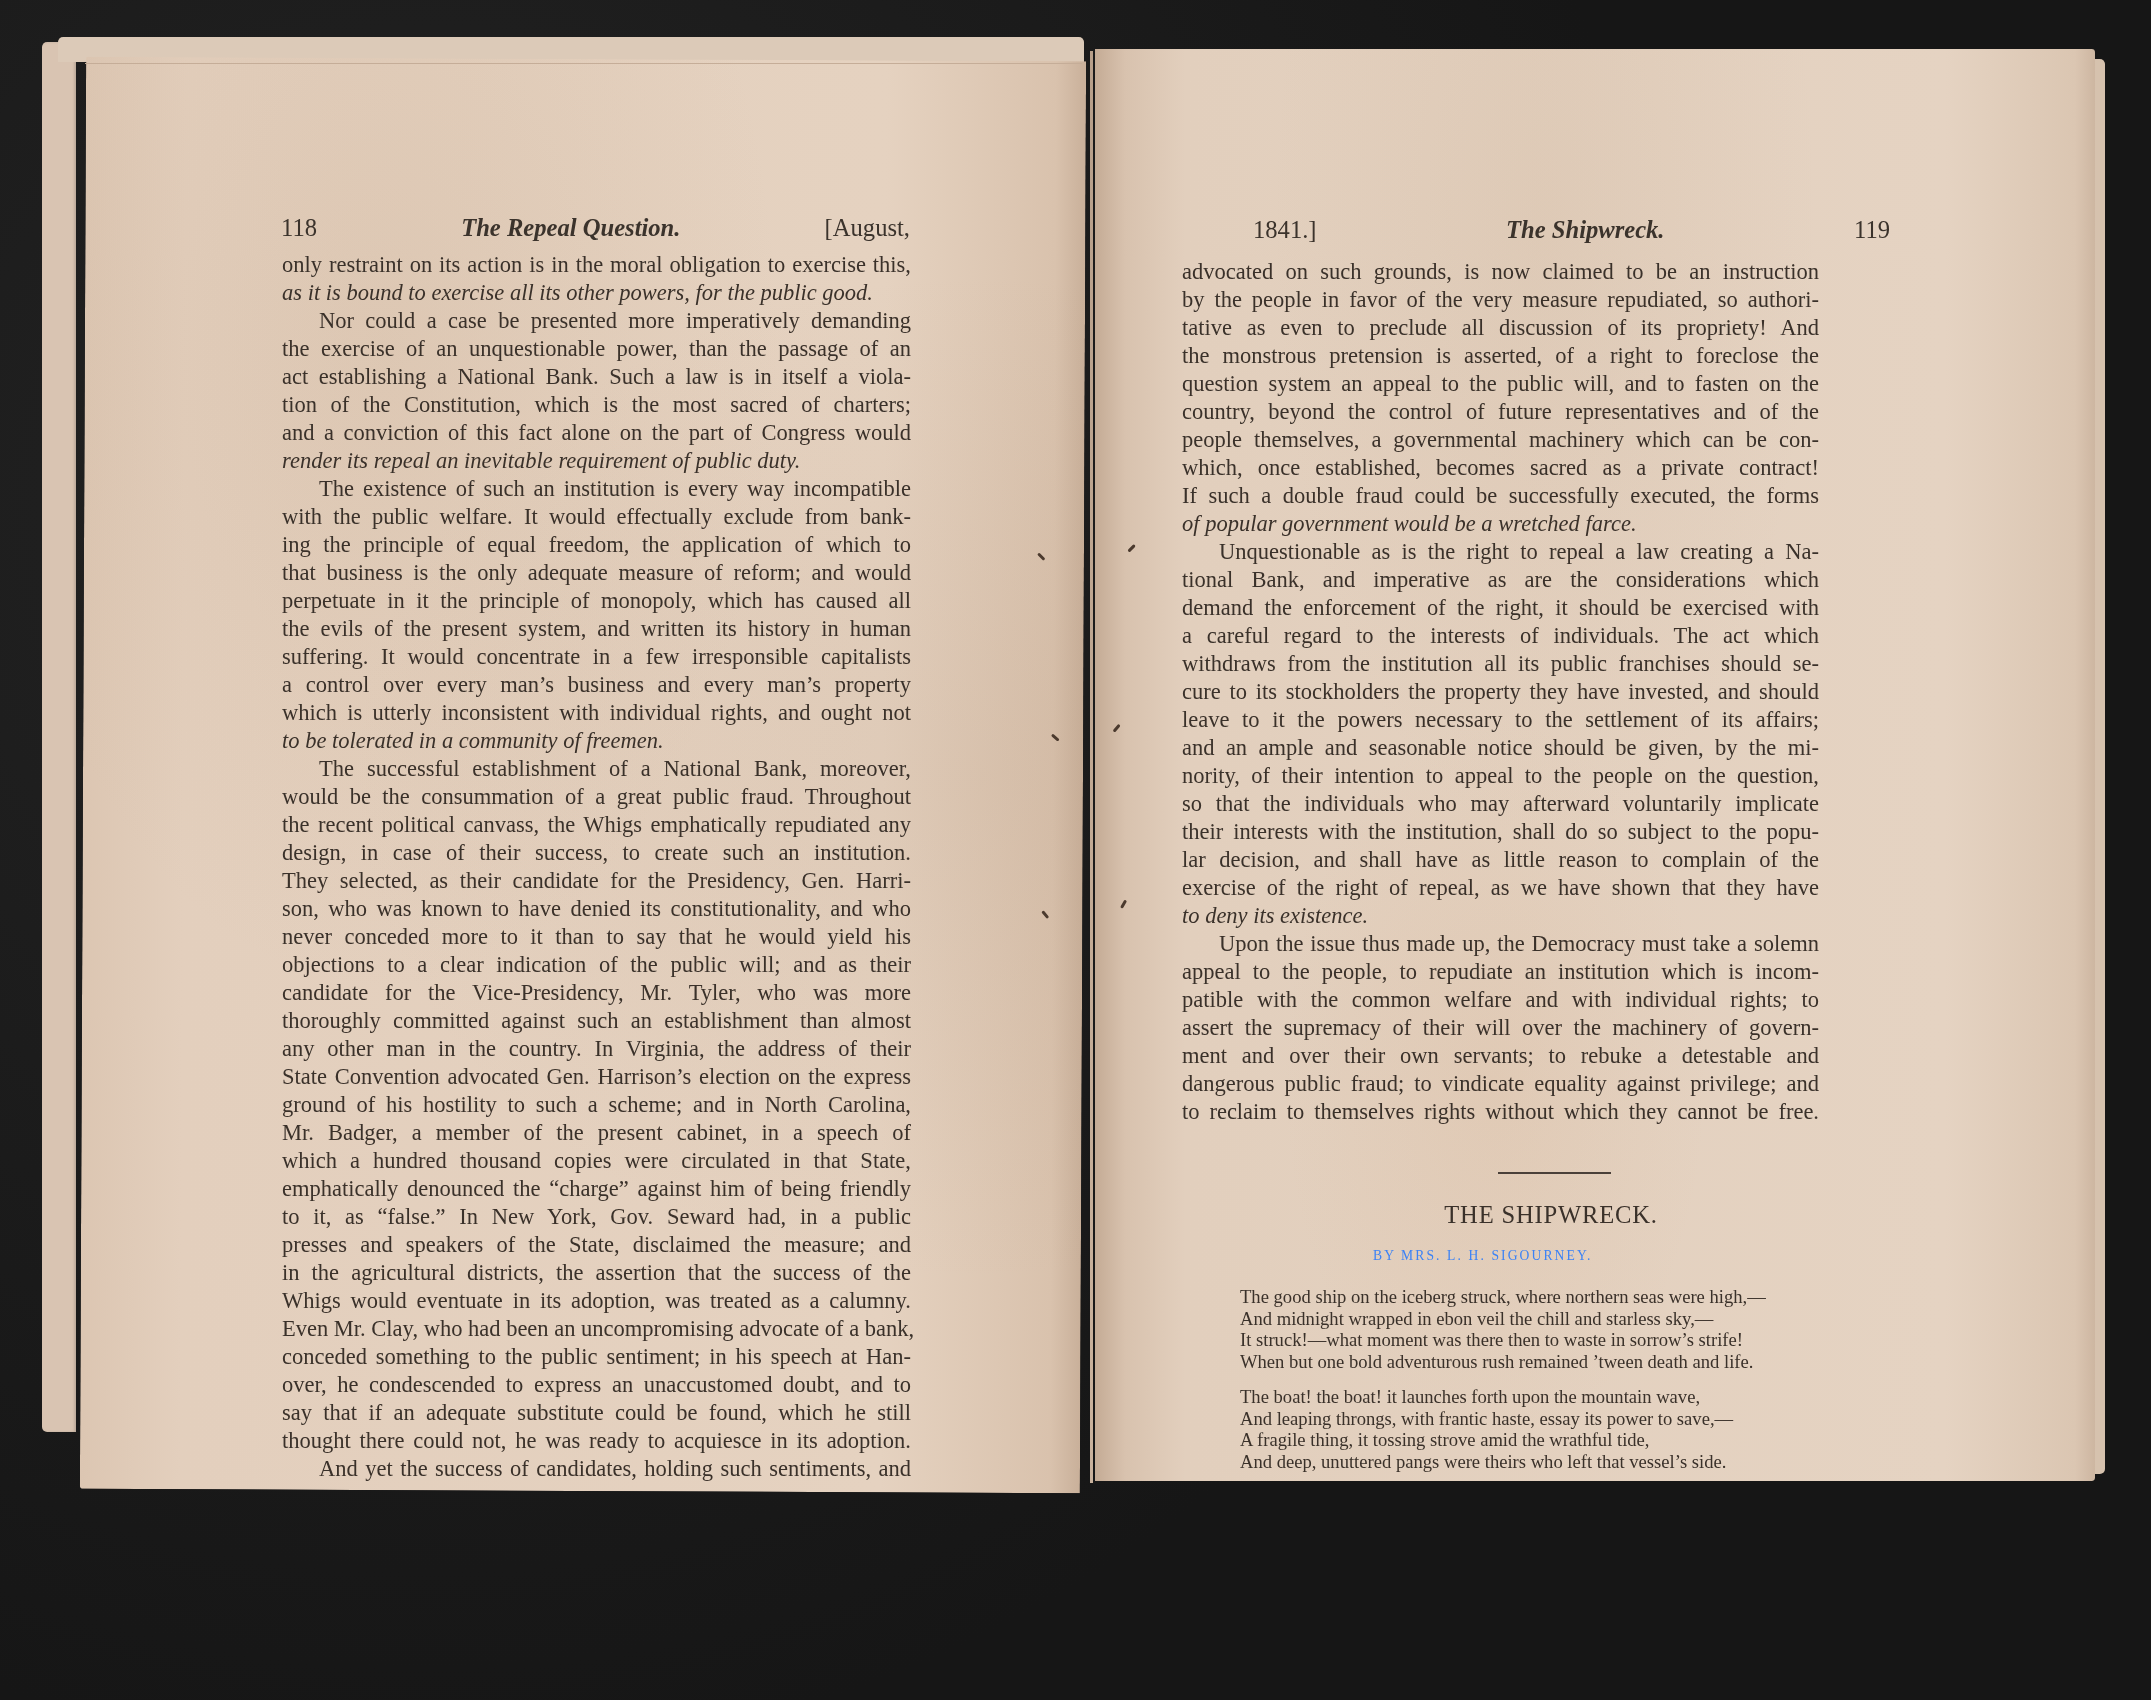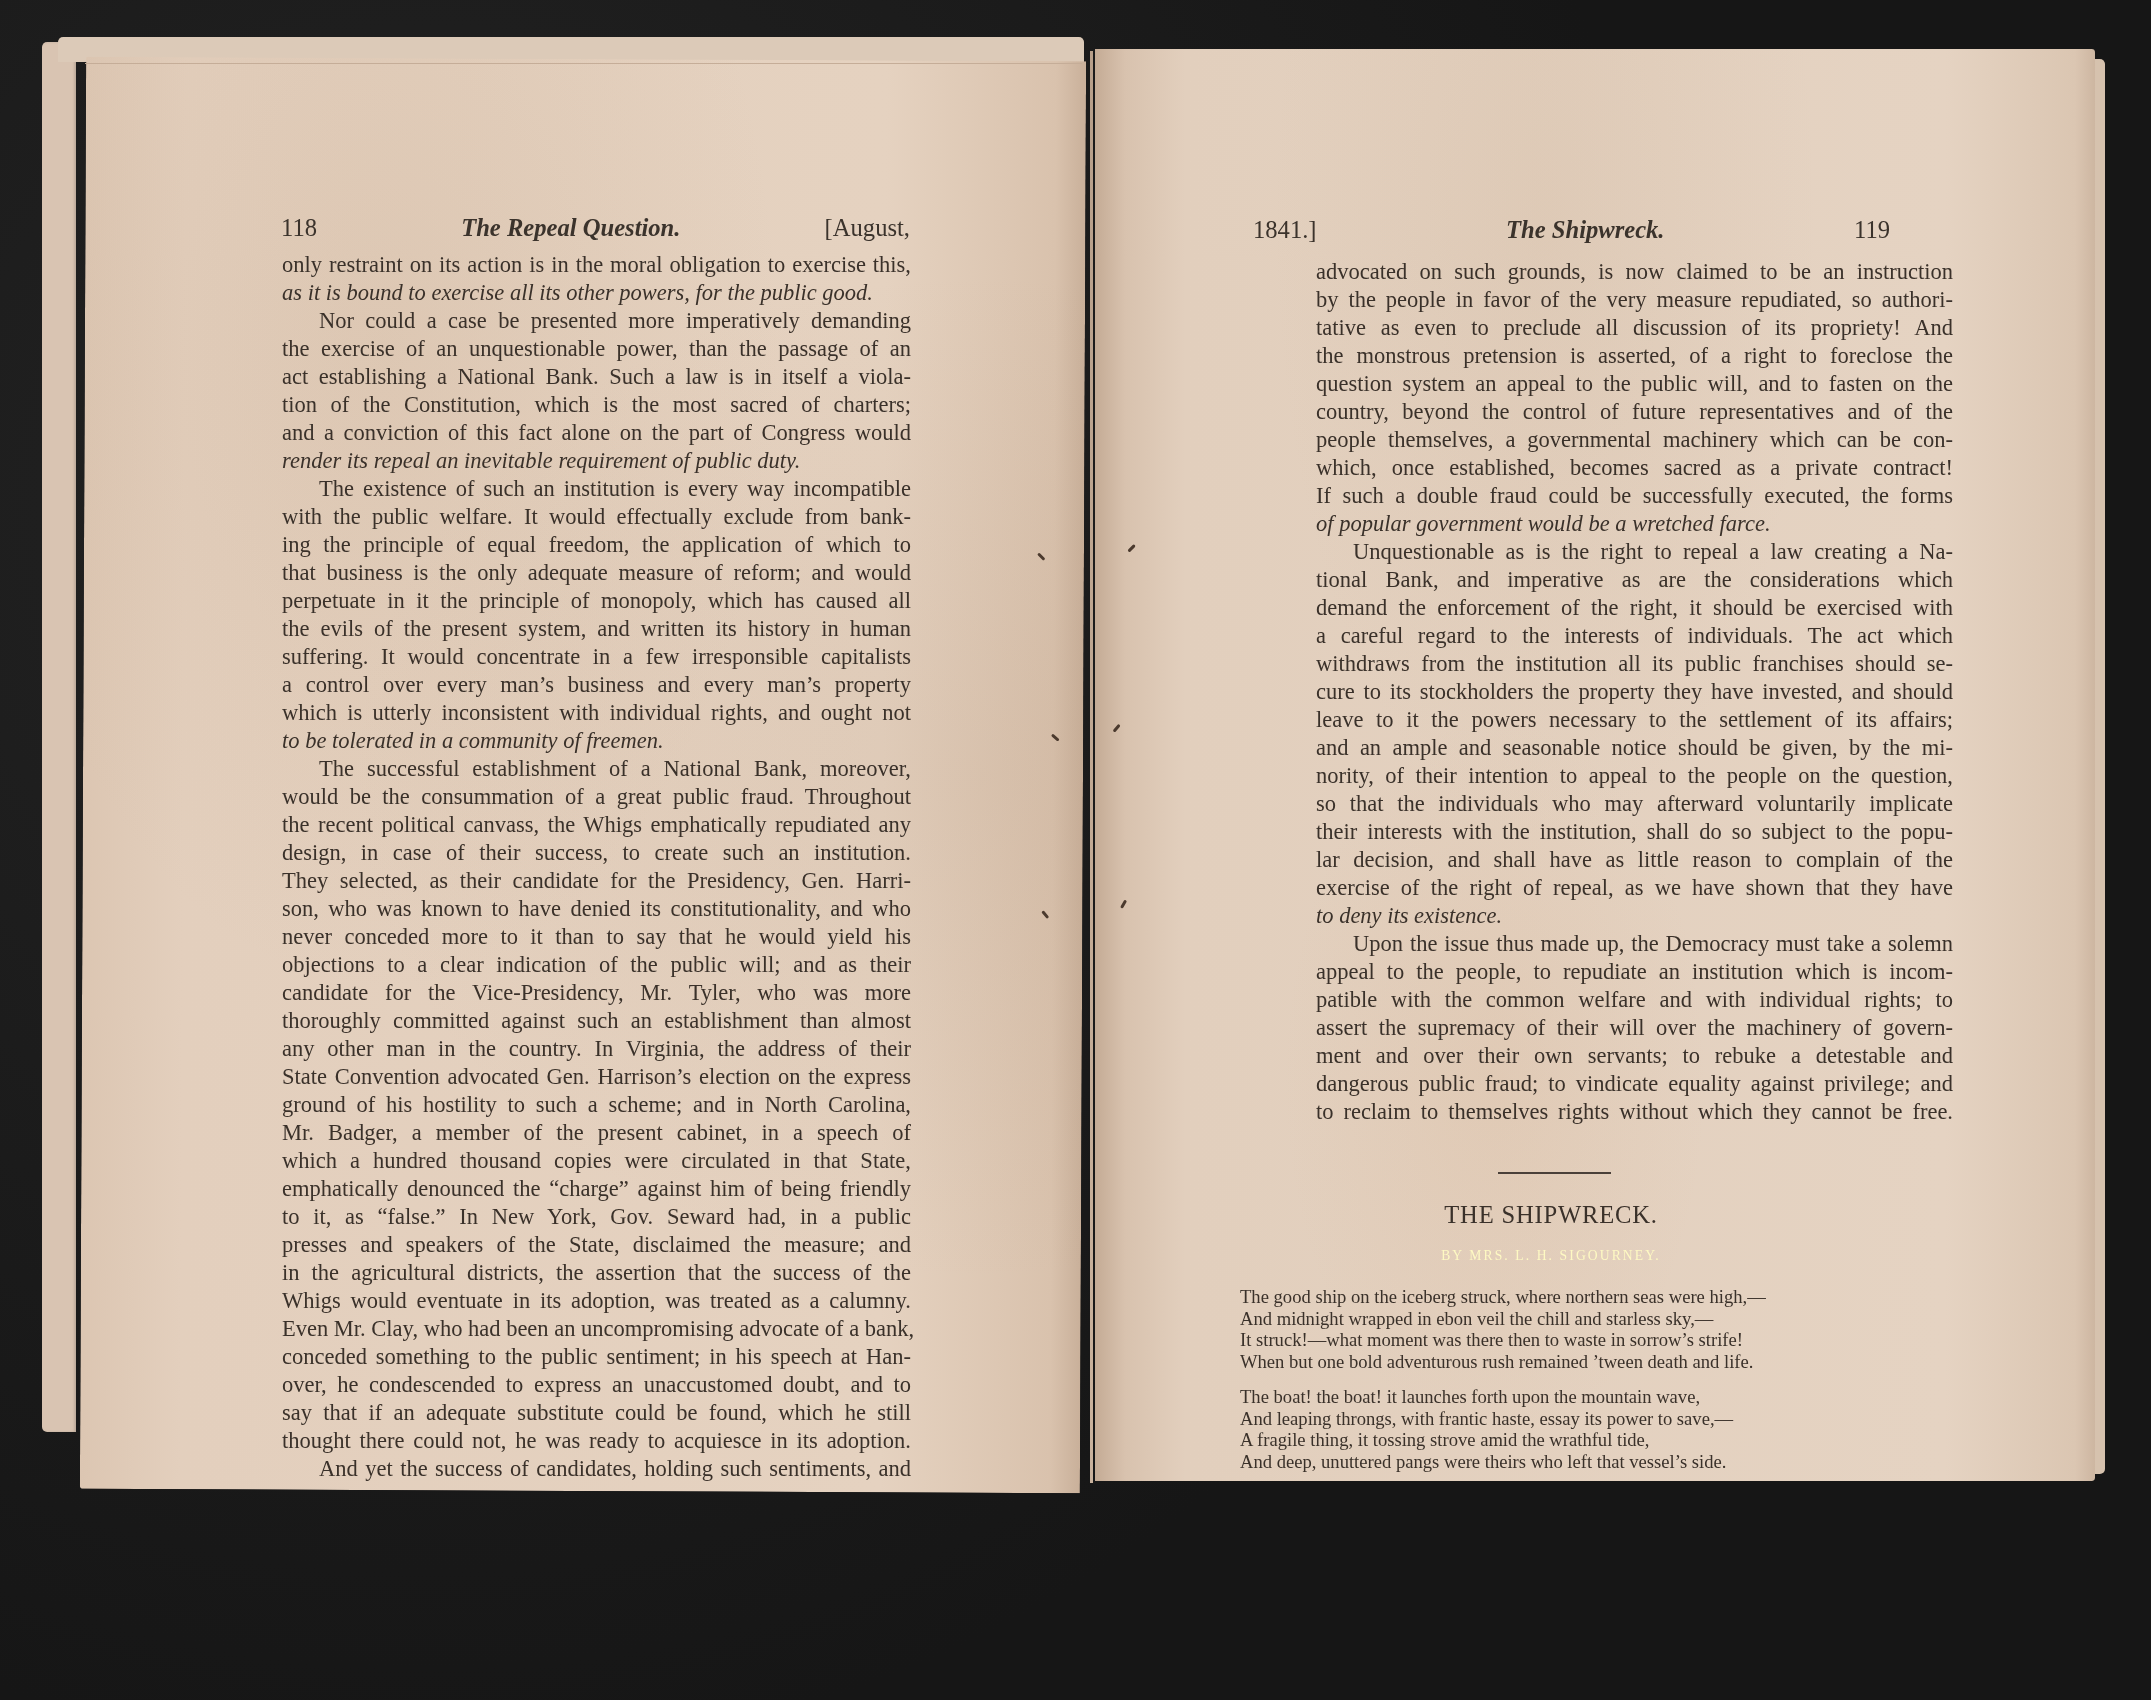--- a/index.html
+++ b/index.html
@@ -55,21 +55,21 @@
   .col {
     position:absolute; font-size:22.5px; line-height:28px; color:#3a312a;
     text-align:justify;
   }
   .col .line { display:block; white-space:nowrap; text-align:justify; text-align-last:justify; height:28px; }
   .col .line.last { text-align-last:left;font-style:italic; }
   .col .line.indent { padding-left:37px; }
 
   .rule { position:absolute; height:1.7px; background:#4a4039; }
   .poem-title { position:absolute; font-size:24.6px; letter-spacing:0.8px; text-align:center; color:#3a312a; }
-  .byline { position:absolute; font-size:13.6px; letter-spacing:2.1px; text-align:center; color:#fef9c3; }
+  .byline { position:absolute; font-size:13.6px; letter-spacing:2.1px; color:#3b82f6; }
   .poem { position:absolute; font-size:18.6px; line-height:21.6px; color:#3a312a; }
   .poem .pline { display:block; white-space:nowrap; }
   .poem .stanza-gap { height:13.6px; }
 </style>
 </head>
 <body>
 
 <div class="bg-noise"></div>
 
 <div class="edge-left-1"></div>
@@ -142,21 +142,21 @@
     <span class="line">thought there could not, he was ready to acquiesce in its adoption.</span>
     <span class="line indent">And yet the success of candidates, holding such sentiments, and</span>
   </div>
 
 <div class="running-head" style="left:1253px; top:216px; width:637px;">
   <span>1841.]</span>
   <span class="title">The Shipwreck.</span>
   <span>119</span>
 </div>
 
-<div class="col" id="right-col" style="left:1316px; top:258px; width:637px;">
+<div class="col" id="right-col" style="left:1182px; top:258px; width:637px;">
     <span class="line">advocated on such grounds, is now claimed to be an instruction</span>
     <span class="line">by the people in favor of the very measure repudiated, so authori-</span>
     <span class="line">tative as even to preclude all discussion of its propriety! And</span>
     <span class="line">the monstrous pretension is asserted, of a right to foreclose the</span>
     <span class="line">question system an appeal to the public will, and to fasten on the</span>
     <span class="line">country, beyond the control of future representatives and of the</span>
     <span class="line">people themselves, a governmental machinery which can be con-</span>
     <span class="line">which, once established, becomes sacred as a private contract!</span>
     <span class="line">If such a double fraud could be successfully executed, the forms</span>
     <span class="line last">of popular government would be a wretched farce.</span>

